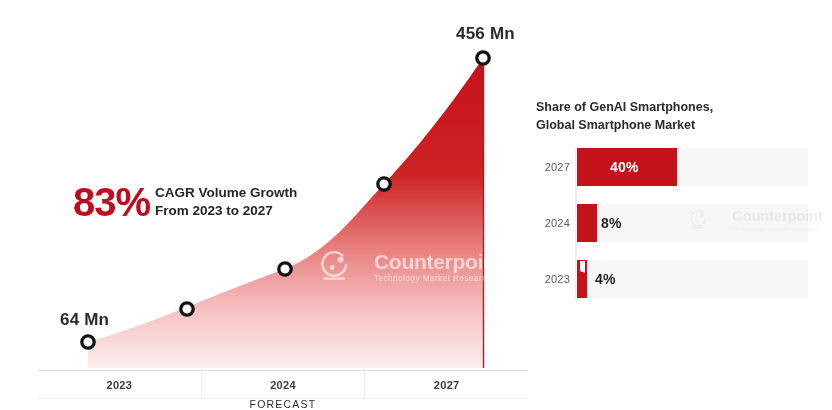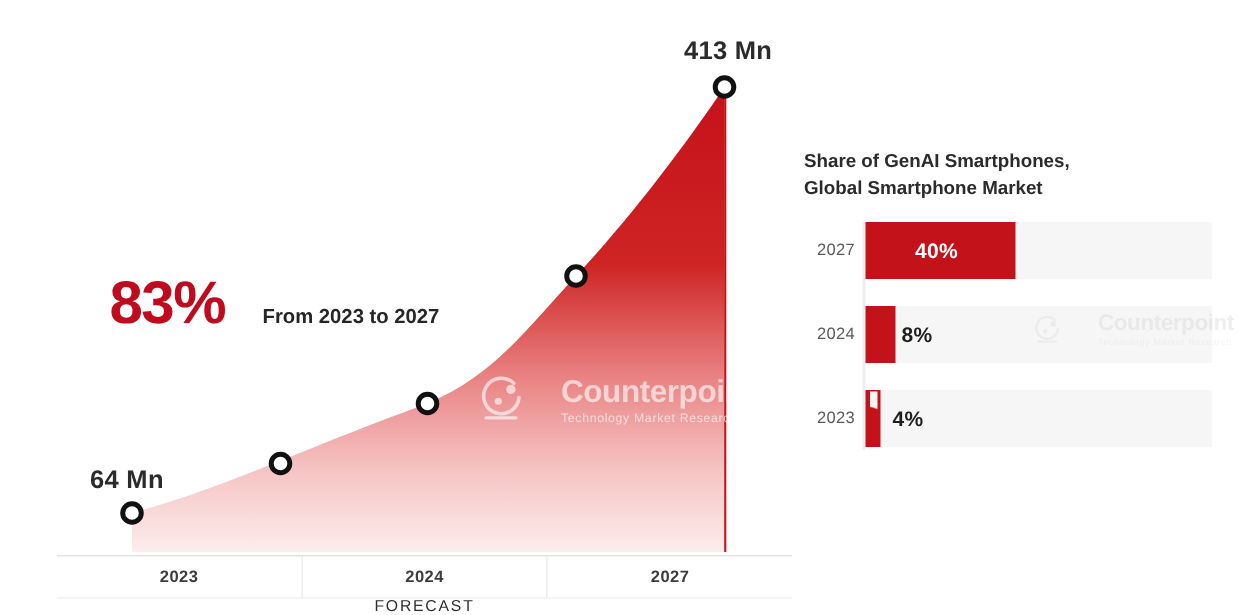--- a/index.html
+++ b/index.html
@@ -37,21 +37,21 @@
   }
   #label-start { left: 60px;  top: 310px; }
   #label-end   { left: 456px; top: 24px;  }
 
   
   #cagr-callout {
     position: absolute;
     left: 73px; top: 182px;
     display: flex;
     align-items: center;
-    gap: 25px;
+    gap: 5px;
   }
   #cagr-value {
     font-size: 40px;
     font-weight: bold;
     color: #C00A1E;
     line-height: 1;
     letter-spacing: -1px;
   }
   #cagr-text {
     font-size: 13.5px;
@@ -241,25 +241,25 @@
       <circle cx="14.2" cy="17.5" r="2.4" fill="#ffffff"></circle>
       <path d="M6 28.6 H26" stroke="#ffffff" stroke-width="2.1" stroke-linecap="round"></path>
     </svg>
     <div class="cp-words">
       <span class="cp-name">Counterpoint</span>
       <span class="cp-tag">Technology Market Research</span>
     </div>
   </div>
 
   <div class="value-label" id="label-start">64 Mn</div>
-  <div class="value-label" id="label-end">413 Mn</div>
+  <div class="value-label" id="label-end">456 Mn</div>
 
   <div id="cagr-callout">
     <span id="cagr-value">83%</span>
-    <span id="cagr-text"><br><span>From  2023 to 2027</span></span>
+    <span id="cagr-text"><span>CAGR Volume Growth</span><br><span>From  2023 to 2027</span></span>
   </div>
 
   <div id="x-axis-band">
     <div class="tick">2023</div>
     <div class="tick">2024</div>
     <div class="tick">2027</div>
   </div>
   <div id="forecast-label">FORECAST</div>
 </div>
 

